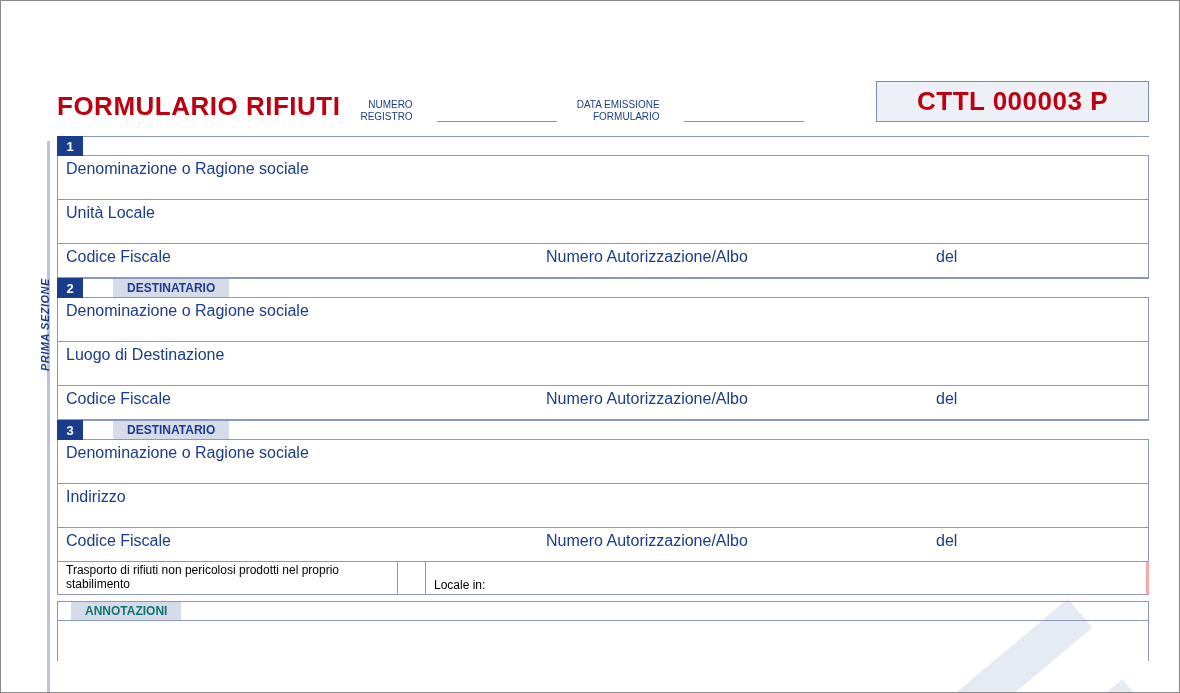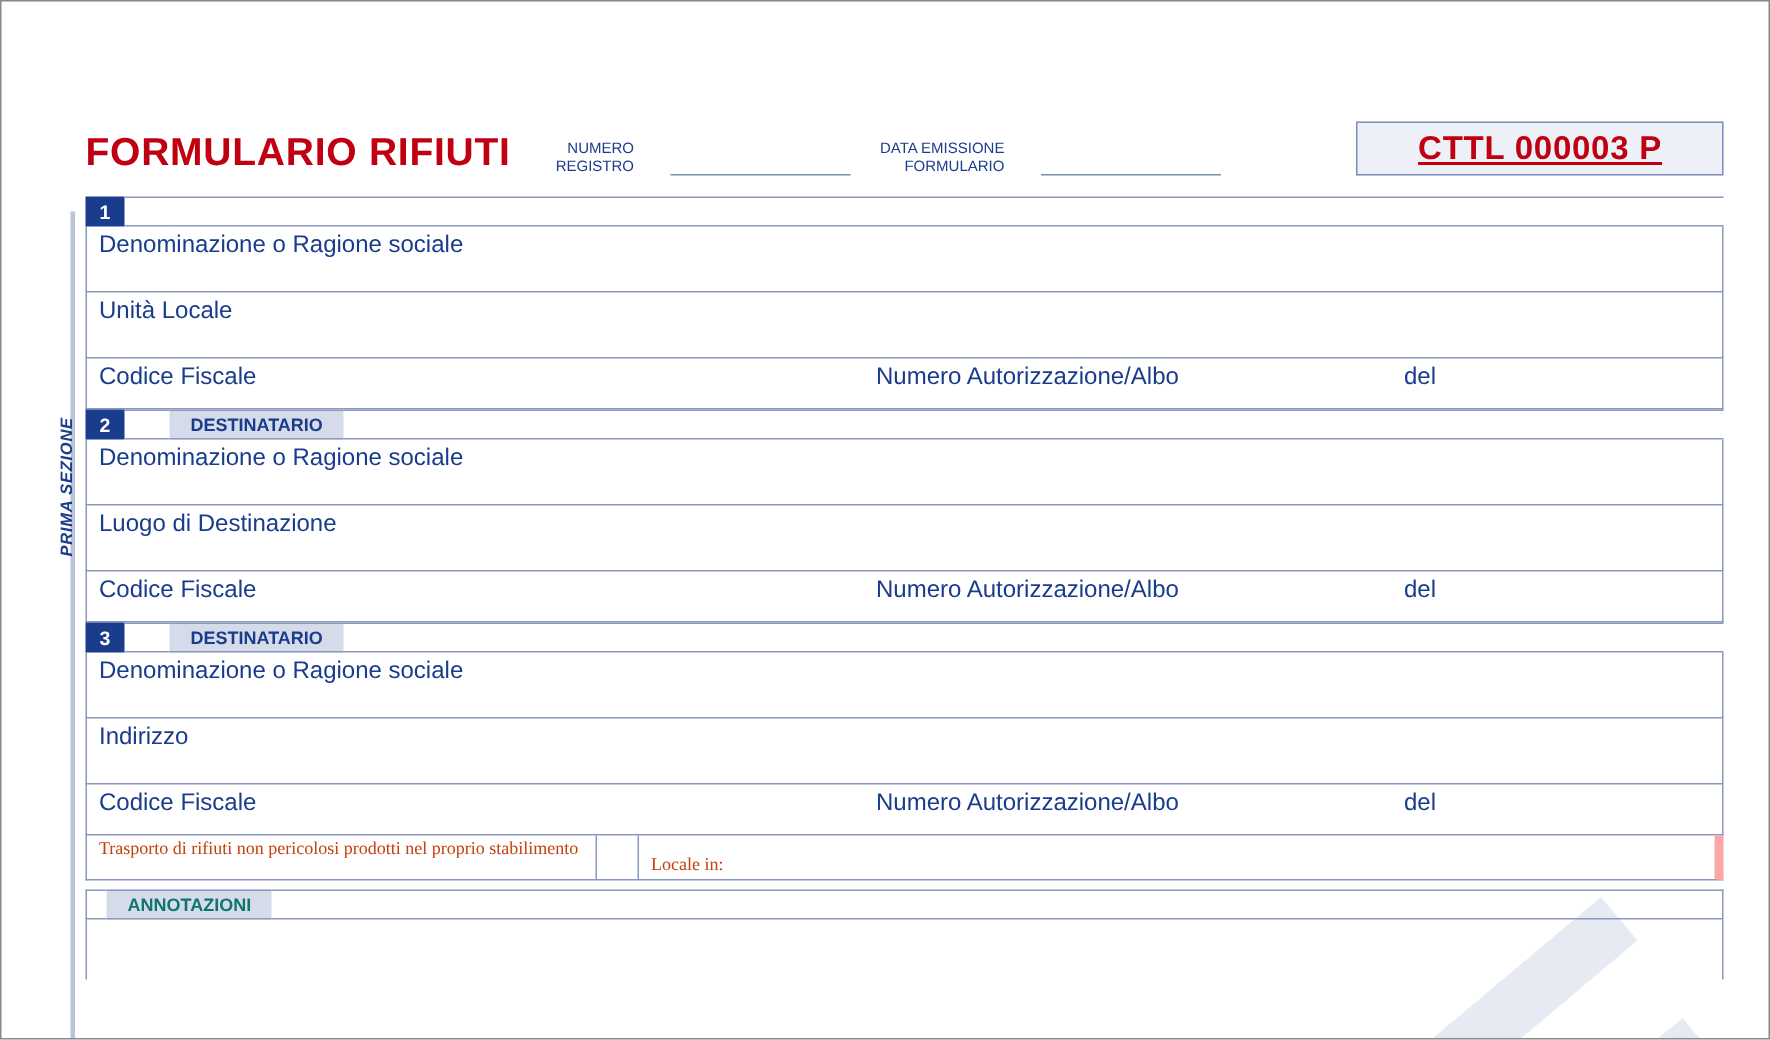--- a/index.html
+++ b/index.html
@@ -38,21 +38,20 @@
     align-items: flex-end;
     gap: 20px;
     margin-bottom: 14px;
   }
   .title {
     color: #c00010;
     font-size: 26px;
     font-weight: bold;
     letter-spacing: 0.5px;
     flex: 0 0 auto;
-    margin-right: 10px;
   }
   .header-field {
     display: flex;
     align-items: flex-end;
     gap: 24px;
   }
   .header-field .lbl {
     text-align: right;
     font-size: 10px;
     color: #1a3c8c;
@@ -62,24 +61,23 @@
     width: 120px;
     height: 14px;
     border-bottom: 1px solid #7a8cb8;
   }
   .serial-box {
     margin-left: auto;
     border: 1px solid #7a8cb8;
     background: #eef0f7;
     color: #c00010;
     font-weight: bold;
-    font-size: 22px;
+    font-size: 26px;
     padding: 4px 40px;
     letter-spacing: 0.5px;
-    text-decoration: underline;
   }
   .side-label {
     position: absolute;
     left: 38px;
     top: 370px;
     transform: rotate(-90deg);
     transform-origin: left top;
     color: #1a3c8c;
     font-style: italic;
     font-weight: bold;
@@ -139,32 +137,31 @@
     font-size: 16px;
     color: #1a3c8c;
   }
   .row.tall { min-height: 44px; }
   .cell {
     padding: 4px 8px 2px 8px;
     display: flex;
     align-items: flex-start;
   }
   .cell.w-cf { flex: 0 0 480px; }
-  .cell.w-auth { flex: 1; margin-left: 38px; }
+  .cell.w-auth { flex: 1; }
   .cell.w-del { flex: 0 0 220px; }
   .cell.full { flex: 1; }
   .transport-row {
     border-left: 1px solid #8a98bd;
-    border-right: 6px solid #fca5a5;
+    border-right: 3px solid #fca5a5;
     border-bottom: 1px solid #8a98bd;
     display: flex;
     min-height: 30px;
     font-size: 12px;
-    color: #c2410c;
-    font-family: Liberation Serif, serif;
+    color: #000000;
   }
   .transport-row .t1 { flex: 0 0 340px; padding: 2px 8px; border-right: 1px solid #8a98bd; line-height: 1.15; }
   .transport-row .t2 { flex: 0 0 28px; border-right: 1px solid #8a98bd; }
   .transport-row .t3 { flex: 1; padding: 2px 8px; display: flex; align-items: flex-end; }
   .gap { height: 6px; }
   .annot-hdr {
     display: flex;
     align-items: stretch;
     height: 20px;
   }

